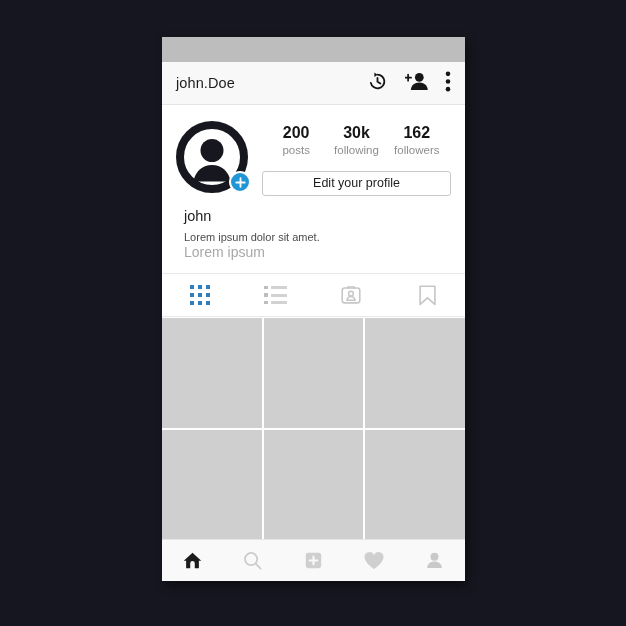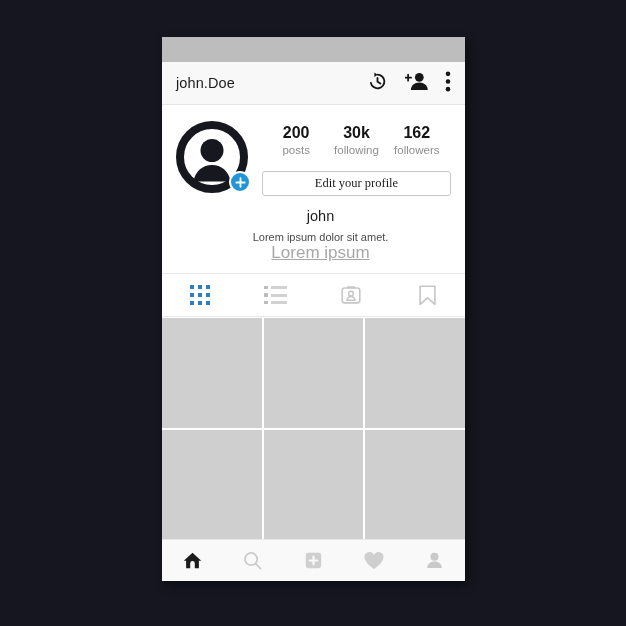--- a/index.html
+++ b/index.html
@@ -130,44 +130,42 @@
     height: 25px;
     line-height: 23px;
     text-align: center;
     font-size: 12.5px;
     color: #1c1c1c;
     background: #ffffff;
     border: 1px solid #c9c9c9;
     border-radius: 3px;
     box-sizing: border-box;
     padding: 0;
-    font-family: Liberation Serif, serif;
+    font-family: Liberation Sans, sans-serif;
     cursor: pointer;
   }
 
   .bio {
-    padding: 10px 14px 0 28px;
-    text-align: center;
+    padding: 10px 14px 0 22px;
   }
   .bio-name {
     font-size: 14.5px;
     color: #1c1c1c;
     line-height: 20px;
     margin-bottom: 4px;
   }
   .bio-line1 {
     font-size: 11px;
     color: #4a4a4a;
     line-height: 15px;
   }
   .bio-line2 {
-    font-size: 17px;
+    font-size: 14px;
     color: #a8a8a8;
     line-height: 15px;
-    text-decoration: underline;
   }
 
   
   .tab-strip {
     margin-top: 13px;
     height: 42px;
     border-top: 1px solid #e8e8e8;
     border-bottom: 1px solid #e8e8e8;
     display: flex;
     align-items: center;

